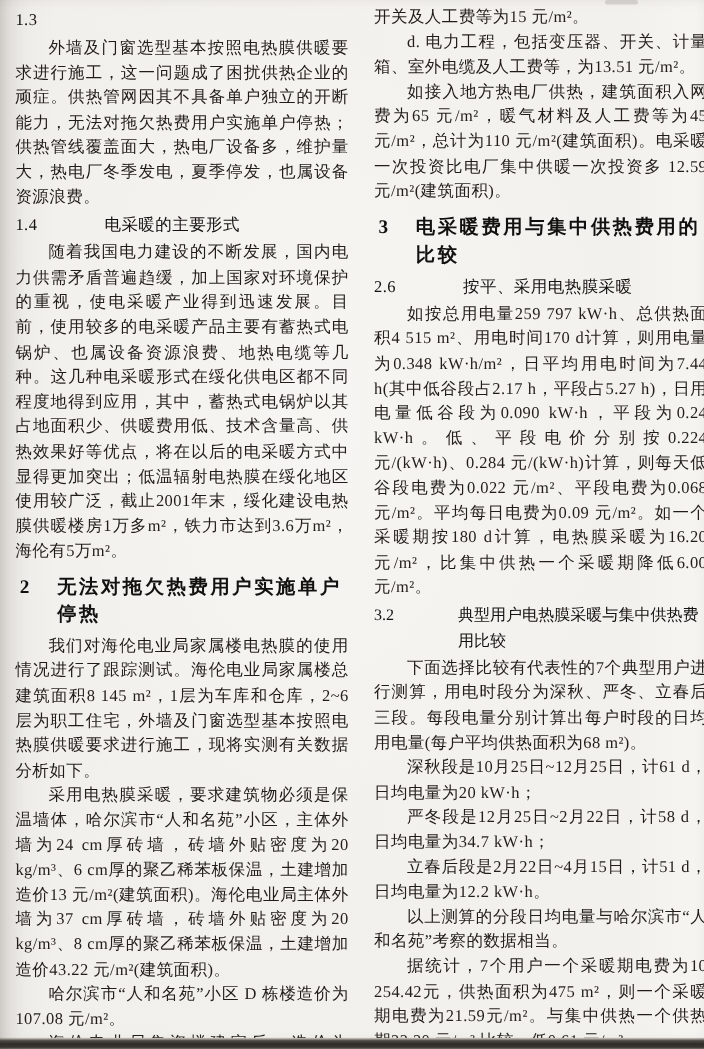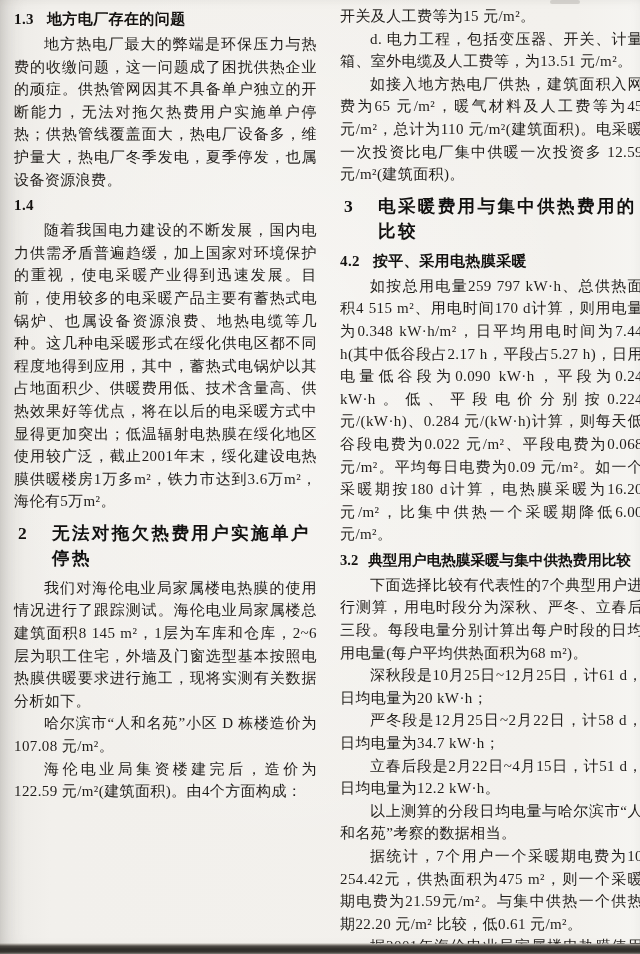--- a/index.html
+++ b/index.html
@@ -44,27 +44,28 @@
 
   .para {
     text-indent: 2em;
     color: #201d1a;
   }
   .para.no-indent { text-indent: 0; }
 
   
   .h-sub {
     display: flex;
-    font-weight: 700;
+    font-weight: 400;
     color: #141210;
     letter-spacing: 0.4px;
     margin: 3px 0 2px 0;
     font-size: 15px;
     line-height: 23px;
     text-align: left;
+    gap: 48px;
   }
   .h-sub .h-num { flex: 0 0 auto; margin-right: 13px; }
   .h-sub.tight .h-num { margin-right: 10px; }
   .h-sub.tight { font-size: 14.6px; letter-spacing: 0; }
 
   
   .h-main {
     display: flex;
     font-weight: 700;
     color: #121110;
@@ -107,55 +108,56 @@
 <body>
 
 <div class="page">
 
   <div class="scan-smudge"></div>
 
   <div class="col col-left">
 
     <div class="h-sub">
       <span class="h-num">1.3</span>
-      <span class="h-title">地方电厂存在的问题</span>
     </div>
 
-    <p class="para">地方热电厂最大的弊端是环保压力与热费的收缴问题，这一问题成了困扰供热企业的顽症。供热管网因其不具备单户独立的开断能力，无法对拖欠热费用户实施单户停热；供热管线覆盖面大，热电厂设备多，维护量大，热电厂冬季发电，夏季停发，也属设备资源浪费。</p>
+    <p class="para">外墙及门窗选型基本按照电热膜供暖要求进行施工，这一问题成了困扰供热企业的顽症。供热管网因其不具备单户独立的开断能力，无法对拖欠热费用户实施单户停热；供热管线覆盖面大，热电厂设备多，维护量大，热电厂冬季发电，夏季停发，也属设备资源浪费。</p>
 
     <div class="h-sub">
       <span class="h-num">1.4</span>
+      <span class="h-title">电采暖的主要形式</span>
     </div>
 
     <p class="para">随着我国电力建设的不断发展，国内电力供需矛盾普遍趋缓，加上国家对环境保护的重视，使电采暖产业得到迅速发展。目前，使用较多的电采暖产品主要有蓄热式电锅炉、也属设备资源浪费、地热电缆等几种。这几种电采暖形式在绥化供电区都不同程度地得到应用，其中，蓄热式电锅炉以其占地面积少、供暖费用低、技术含量高、供热效果好等优点，将在以后的电采暖方式中显得更加突出；低温辐射电热膜在绥化地区使用较广泛，截止2001年末，绥化建设电热膜供暖楼房1万多m²，铁力市达到3.6万m²，海伦有5万m²。</p>
 
     <div class="h-main">
       <span class="h-num">2</span>
       <span class="h-title">无法对拖欠热费用户实施单户停热</span>
     </div>
 
     <p class="para">我们对海伦电业局家属楼电热膜的使用情况进行了跟踪测试。海伦电业局家属楼总建筑面积8 145 m²，1层为车库和仓库，2~6层为职工住宅，外墙及门窗选型基本按照电热膜供暖要求进行施工，现将实测有关数据分析如下。</p>
+    <p class="para">采用电热膜采暖，要求建筑物必须是保温墙体，哈尔滨市“人和名苑”小区，主体外墙为24 cm厚砖墙，砖墙外贴密度为20 kg/m³、6 cm厚的聚乙稀苯板保温，土建增加造价13 元/m²(建筑面积)。海伦电业局主体外墙为37 cm厚砖墙，砖墙外贴密度为20 kg/m³、8 cm厚的聚乙稀苯板保温，土建增加造价43.22 元/m²(建筑面积)。</p>
     <p class="para">哈尔滨市“人和名苑”小区 D 栋楼造价为107.08 元/m²。</p>
     <p class="para">海伦电业局集资楼建完后，造价为122.59 元/m²(建筑面积)。由4个方面构成：</p>
 
   </div>
 
   <div class="col col-right">
 
     <p class="para no-indent">开关及人工费等为15 元/m²。</p>
     <p class="para">d. 电力工程，包括变压器、开关、计量箱、室外电缆及人工费等，为13.51 元/m²。</p>
     <p class="para">如接入地方热电厂供热，建筑面积入网费为65 元/m²，暖气材料及人工费等为45 元/m²，总计为110 元/m²(建筑面积)。电采暖一次投资比电厂集中供暖一次投资多 12.59 元/m²(建筑面积)。</p>
 
     <div class="h-main">
       <span class="h-num">3</span>
       <span class="h-title">电采暖费用与集中供热费用的比较</span>
     </div>
 
     <div class="h-sub">
-      <span class="h-num">4.2</span>
+      <span class="h-num">2.6</span>
       <span class="h-title">按平、采用电热膜采暖</span>
     </div>
 
     <p class="para">如按总用电量259 797 kW·h、总供热面积4 515 m²、用电时间170 d计算，则用电量为0.348 kW·h/m²，日平均用电时间为7.44 h(其中低谷段占2.17 h，平段占5.27 h)，日用电量低谷段为0.090 kW·h，平段为0.24 kW·h。低、平段电价分别按0.224 元/(kW·h)、0.284 元/(kW·h)计算，则每天低谷段电费为0.022 元/m²、平段电费为0.068 元/m²。平均每日电费为0.09 元/m²。如一个采暖期按180 d计算，电热膜采暖为16.20 元/m²，比集中供热一个采暖期降低6.00 元/m²。</p>
 
     <div class="h-sub tight">
       <span class="h-num">3.2</span>
       <span class="h-title">典型用户电热膜采暖与集中供热费用比较</span>
     </div>
 

